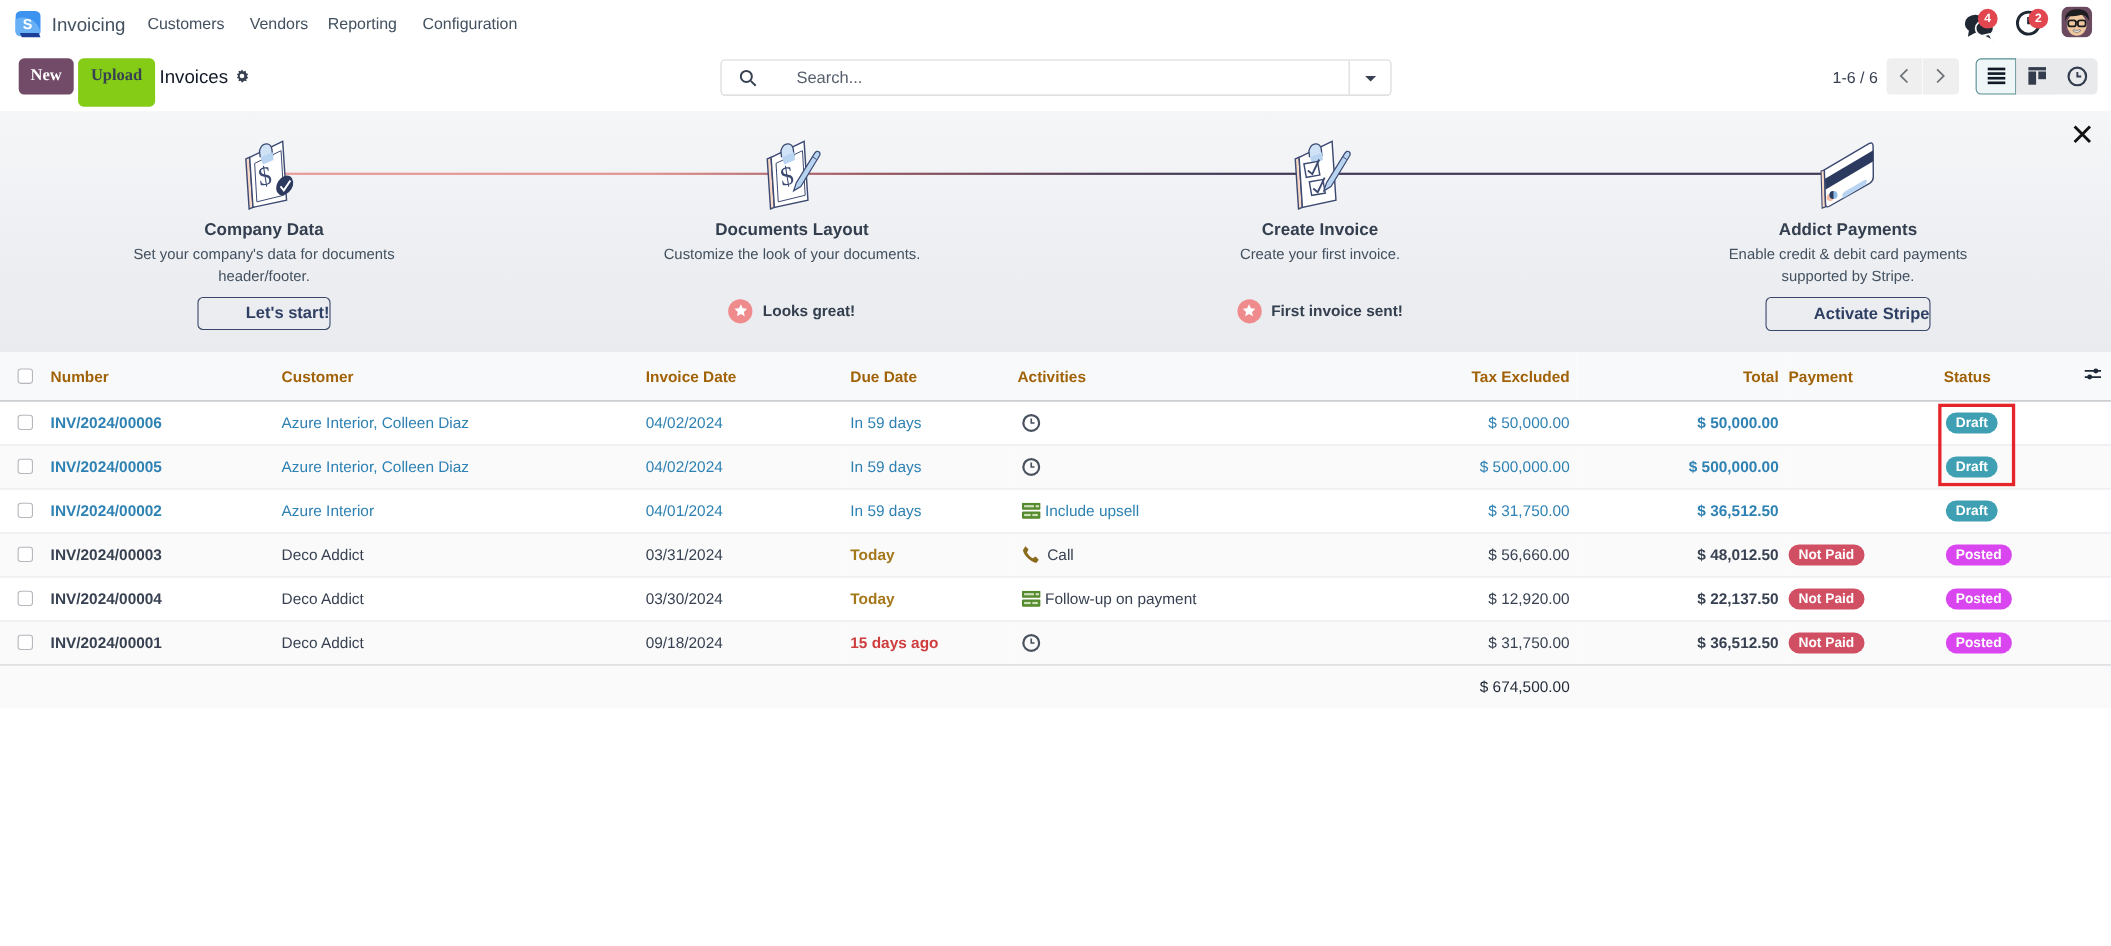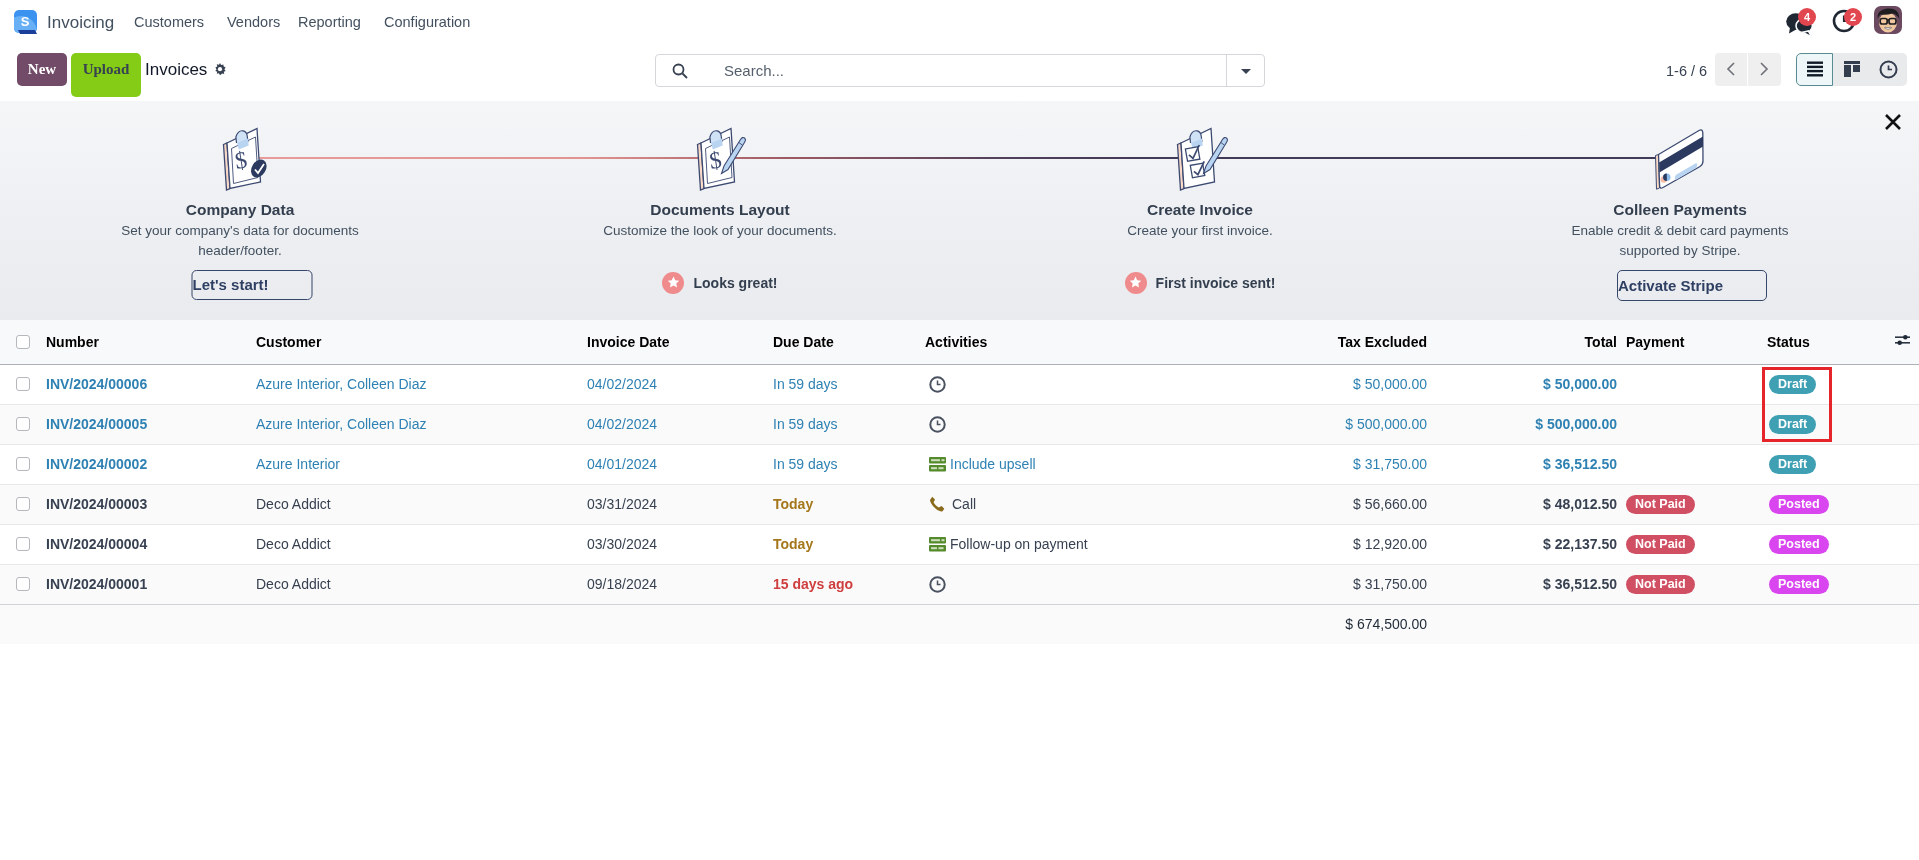--- a/index.html
+++ b/index.html
@@ -53,32 +53,32 @@
 #banner { position:absolute; left:0; top:101px; width:1919px; height:219px;
   background:linear-gradient(180deg, #f5f6f8 0%, #edeff2 55%, #e9ebee 100%); }
 #bline { position:absolute; left:246px; top:56px; width:1410px; height:2px;
   background:linear-gradient(90deg, #e99b9b 0%, #e2938f 24%, #9f5a63 38%, #4f3f5a 54%, #433a57 63%, #433a57 100%); }
 .step { position:absolute; top:0; width:480px; text-align:center; }
 .step .ic { position:absolute; top:24px; left:0; width:480px; text-align:center; }
 .step h3 { position:absolute; top:100px; width:480px; font-size:15.5px; color:#333e4e; }
 .step p { position:absolute; top:120px; width:480px; font-size:13.5px; line-height:20px; color:#42505f; }
 .obtn { position:absolute; top:169px; left:50%; transform:translateX(-50%);
   border:1px solid #37476b; border-radius:5px; background:transparent;
-  color:#2e3f63; font-size:15px; font-weight:bold; text-align:left;margin-left:12px; }
+  color:#2e3f63; font-size:15px; font-weight:bold; text-align:right; }
 .done { position:absolute; top:172px; width:480px; text-align:center; font-size:14px;
   font-weight:bold; color:#333e4e; }
 .star { display:inline-block; vertical-align:middle; width:22px; height:22px; border-radius:50%;
   background:#ef8b8d; margin-right:9px; position:relative; top:-1px; }
 .star svg { margin:4px 0 0 0; }
 #close-x { position:absolute; left:1883px; top:11px; width:20px; height:20px; color:#111; }
 
 
 #tbl { position:absolute; left:0; top:320px; width:1919px; border-collapse:collapse; table-layout:fixed; }
 #tbl th { height:44px; background:#f8f9fa; border-bottom:1px solid #adb1b6;
-  font-size:14px; color:#000000; text-align:left; font-weight:bold; }
+  font-size:14px; color:#a16207; text-align:left; font-weight:bold; }
 #tbl td { height:40px; border-bottom:1px solid #e6e8ea; font-size:14px; }
 #tbl tr.even td { background:#fafafa; }
 #tbl .num { font-weight:bold; }
 .cb { width:14px; height:14px; border:1px solid #b4b8bd; border-radius:3px; background:#fff; margin-left:16px; }
 tr.draft td { color:#2e81b3; }
 tr.posted td { color:#374151; }
 #tbl th.r, #tbl td.r, .r { text-align:right; padding-right:6px; }
 .badge { display:inline-block; height:19px; line-height:19px; padding:0 9px; border-radius:10px;
   color:#fff; font-size:12.5px; font-weight:bold; }
 .bg-draft { background:#3fa0b3; }
@@ -258,21 +258,21 @@
   <div class="step" style="left:1440px">
     <div class="ic"><svg width="150" height="76" viewBox="0 0 150 76">
       <polygon points="50.5,30.5 53.5,29.5 54.5,63 51.5,64.2" fill="#fbd9c7" stroke="#3c4a72" stroke-width="1"></polygon>
       <path d="M53.5 29.5 L94 5.5 Q97.5 3.8 97.8 7.5 L98 36 Q98 39.5 95 41.5 L58 62.5 Q54.8 64.3 54.6 60.5 Z" fill="#fff" stroke="#3c4a72" stroke-width="1.3"></path>
       <polygon points="54.1,37.5 98,11.5 98,21.5 54.4,47.5" fill="#2c3a5f"></polygon>
       <path d="M71.5 49.5 L89.5 38.9 Q92 37.5 92.2 39.8 Q92.3 42 90.2 43.4 L72.5 54 Q70 55.4 69.8 53 Q69.7 50.9 71.5 49.5 Z" fill="#b9d4f1"></path>
       <circle cx="58.8" cy="54.5" r="3.2" fill="#f6bca4"></circle>
       <circle cx="61.8" cy="52.3" r="3.7" fill="#8fbbe8"></circle>
       <path d="M61.8 48.6 a3.7 3.7 0 0 0 0 7.4 z" fill="#2c3a5f"></path>
     </svg></div>
-    <h3>Colleen Payments</h3>
+    <h3>Addict Payments</h3>
     <p>Enable credit &amp; debit card payments<br>supported by Stripe.</p>
     <div class="obtn" style="width:150px; height:31px; line-height:29px;">Activate Stripe</div>
   </div>
 
   <svg id="close-x" width="20" height="20" viewBox="0 0 20 20">
     <path d="M3 3 L17 17 M17 3 L3 17" stroke="#111" stroke-width="2.6"></path>
   </svg>
 </div>
 
 <table id="tbl">

